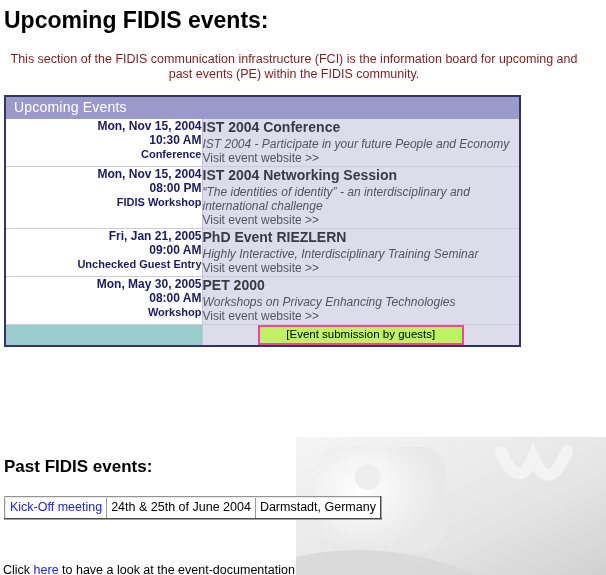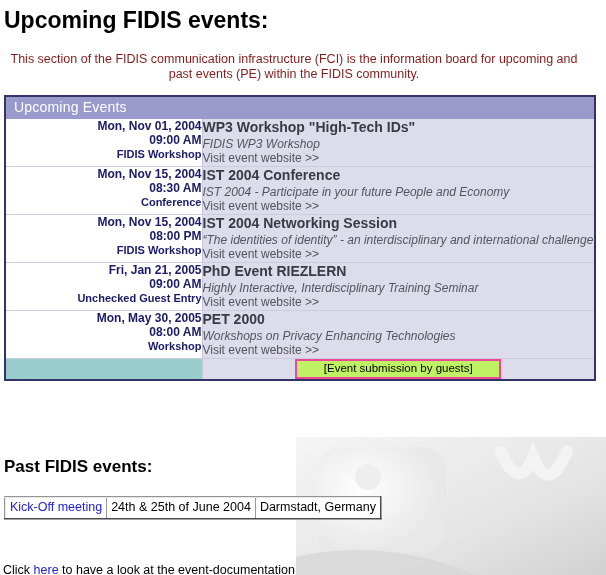--- a/index.html
+++ b/index.html
@@ -51,21 +51,21 @@
     margin: 18px 4px 0 4px;
     width: 580px;
     text-align: center;
   }
 
   
   .events-box {
     position: absolute;
     left: 4px;
     top: 88px;
-    width: 592px;
+    width: 517px;
     border: 2px solid #333366;
     background: #ffffff;
     box-sizing: border-box;
   }
 
   .events-header {
     background: #9999cc;
     color: #ffffff;
     font-size: 14px;
     font-weight: normal;
@@ -237,37 +237,25 @@
 
   <p class="intro">This section of the FIDIS communication infrastructure (FCI) is the information board for upcoming and past events (PE) within the FIDIS community.</p>
 
   <div class="events-box">
 
     <div class="events-header">Upcoming Events</div>
 
     <table class="events-table">
       <tbody>
 
-        <tr>
-          <td class="col-date">
-            <div class="ev-date">Mon, Nov 01, 2004</div>
-            <div class="ev-time">09:00 AM</div>
-            <div class="ev-type">FIDIS Workshop</div>
-          </td>
-          <td class="col-info">
-            <div class="ev-title">WP3 Workshop "High-Tech IDs"</div>
-            <div class="ev-sub">FIDIS WP3 Workshop</div>
-            <a class="ev-link">Visit event website &gt;&gt;</a>
-          </td>
-        </tr>
 
         <tr>
           <td class="col-date">
             <div class="ev-date">Mon, Nov 15, 2004</div>
-            <div class="ev-time">08:30 AM</div>
+            <div class="ev-time">10:30 AM</div>
             <div class="ev-type">Conference</div>
           </td>
           <td class="col-info">
             <div class="ev-title">IST 2004 Conference</div>
             <div class="ev-sub">IST 2004 - Participate in your future People and Economy</div>
             <a class="ev-link">Visit event website &gt;&gt;</a>
           </td>
         </tr>
 
         <tr>

